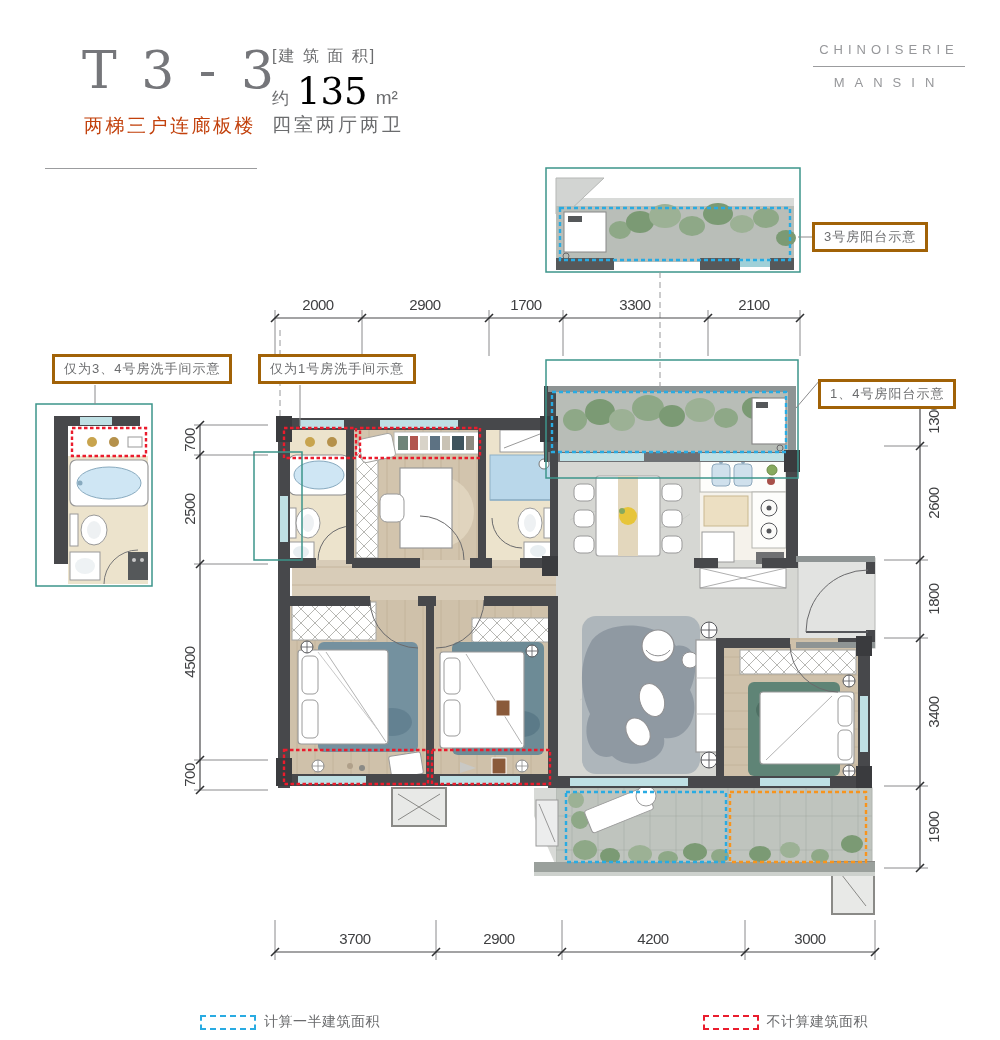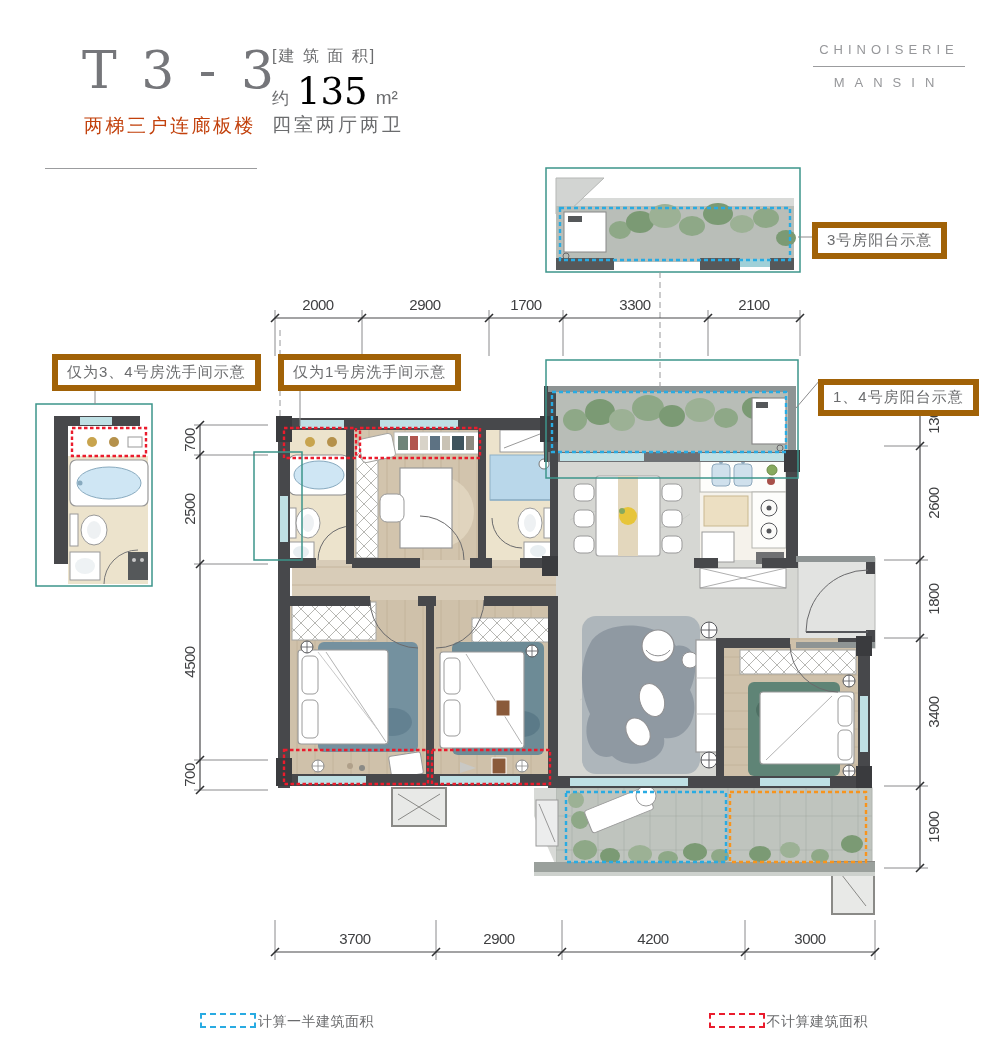--- a/index.html
+++ b/index.html
@@ -17,30 +17,30 @@
   .a-line{position:absolute;left:272px;top:70px;color:#6b6c6e;display:flex;align-items:baseline;gap:8px;}
   .a-prefix{font-size:17px;}
   .a-value{font-family:"DejaVu Serif","Liberation Serif",serif;font-size:37px;color:#000000;}
   .a-unit{font-family:Liberation Sans, sans-serif;font-size:19px;}
   .a-rooms{position:absolute;left:272px;top:112px;font-size:19px;color:#6b6c6e;letter-spacing:3px;}
   .brand{position:absolute;left:813px;top:42px;width:152px;text-align:center;color:#96979a;}
   .brand .b1{font-size:13px;letter-spacing:5px;}
   .brand .rule{border-top:1px solid #9b9c9e;margin:9px 0 8px 0;}
   .brand .b2{font-size:13px;letter-spacing:10px;}
   
-  .callout{position:absolute;border:6px solid #a16207;background:#fff;color:#6b6c6e;
-    font-size:15px;padding:3px 9px;letter-spacing:1px;white-space:nowrap;z-index:5;}
+  .callout{position:absolute;border:3px solid #a16207;background:#fff;color:#6b6c6e;
+    font-size:13px;padding:3px 9px;letter-spacing:1px;white-space:nowrap;z-index:5;}
   
   .dim{position:absolute;font-size:15px;color:#3e3f41;width:70px;height:18px;
     text-align:center;letter-spacing:-0.5px;line-height:18px;}
   .dimv{transform:rotate(-90deg);transform-origin:center;}
   
   .legend{position:absolute;left:200px;top:1013px;width:668px;display:flex;
     justify-content:space-between;align-items:center;}
-  .lg-item{display:flex;align-items:flex-start;gap:2px;}
+  .lg-item{display:flex;align-items:center;gap:8px;}
   .lg-sw{width:52px;height:11px;border:2px dashed #000;}
   .lg-sw.blue{border-color:#29abe2;}
   .lg-sw.red{border-color:#ea1c2d;}
   .lg-sw.orange{border-color:#f7941d;}
   .lg-label{font-size:14px;color:#6a6b6d;letter-spacing:0.5px;}
 </style>
 </head>
 <body>
 
 <div class="t-code">T 3 - 3</div>
@@ -501,21 +501,21 @@
   <line x1="916" y1="564" x2="924" y2="556"></line>
       <line x1="916" y1="642" x2="924" y2="634"></line>
   <line x1="916" y1="790" x2="924" y2="782"></line>
       <line x1="916" y1="872" x2="924" y2="864"></line>
 </g>
 </svg>
 
 <div class="callout" style="left:812px;top:222px;">3号房阳台示意</div>
 <div class="callout" style="left:818px;top:350px;margin-top:29px;">1、4号房阳台示意</div>
 <div class="callout" style="left:22px;top:354px;margin-left:30px;">仅为3、4号房洗手间示意</div>
-<div class="callout" style="left:258px;top:354px;margin-left:20px;">仅为1号房洗手间示意</div>
+<div class="callout" style="left:258px;top:354px;">仅为1号房洗手间示意</div>
 
 <span class="dim" style="left:283px;top:296px;">2000</span>
 <span class="dim" style="left:390px;top:296px;">2900</span>
 <span class="dim" style="left:491px;top:296px;">1700</span>
 <span class="dim" style="left:600px;top:296px;text-align:center;">3300</span>
 <span class="dim" style="left:719px;top:296px;">2100</span>
 
 <span class="dim" style="left:320px;top:930px;">3700</span>
 <span class="dim" style="left:464px;top:930px;">2900</span>
 <span class="dim" style="left:618px;top:930px;">4200</span>

